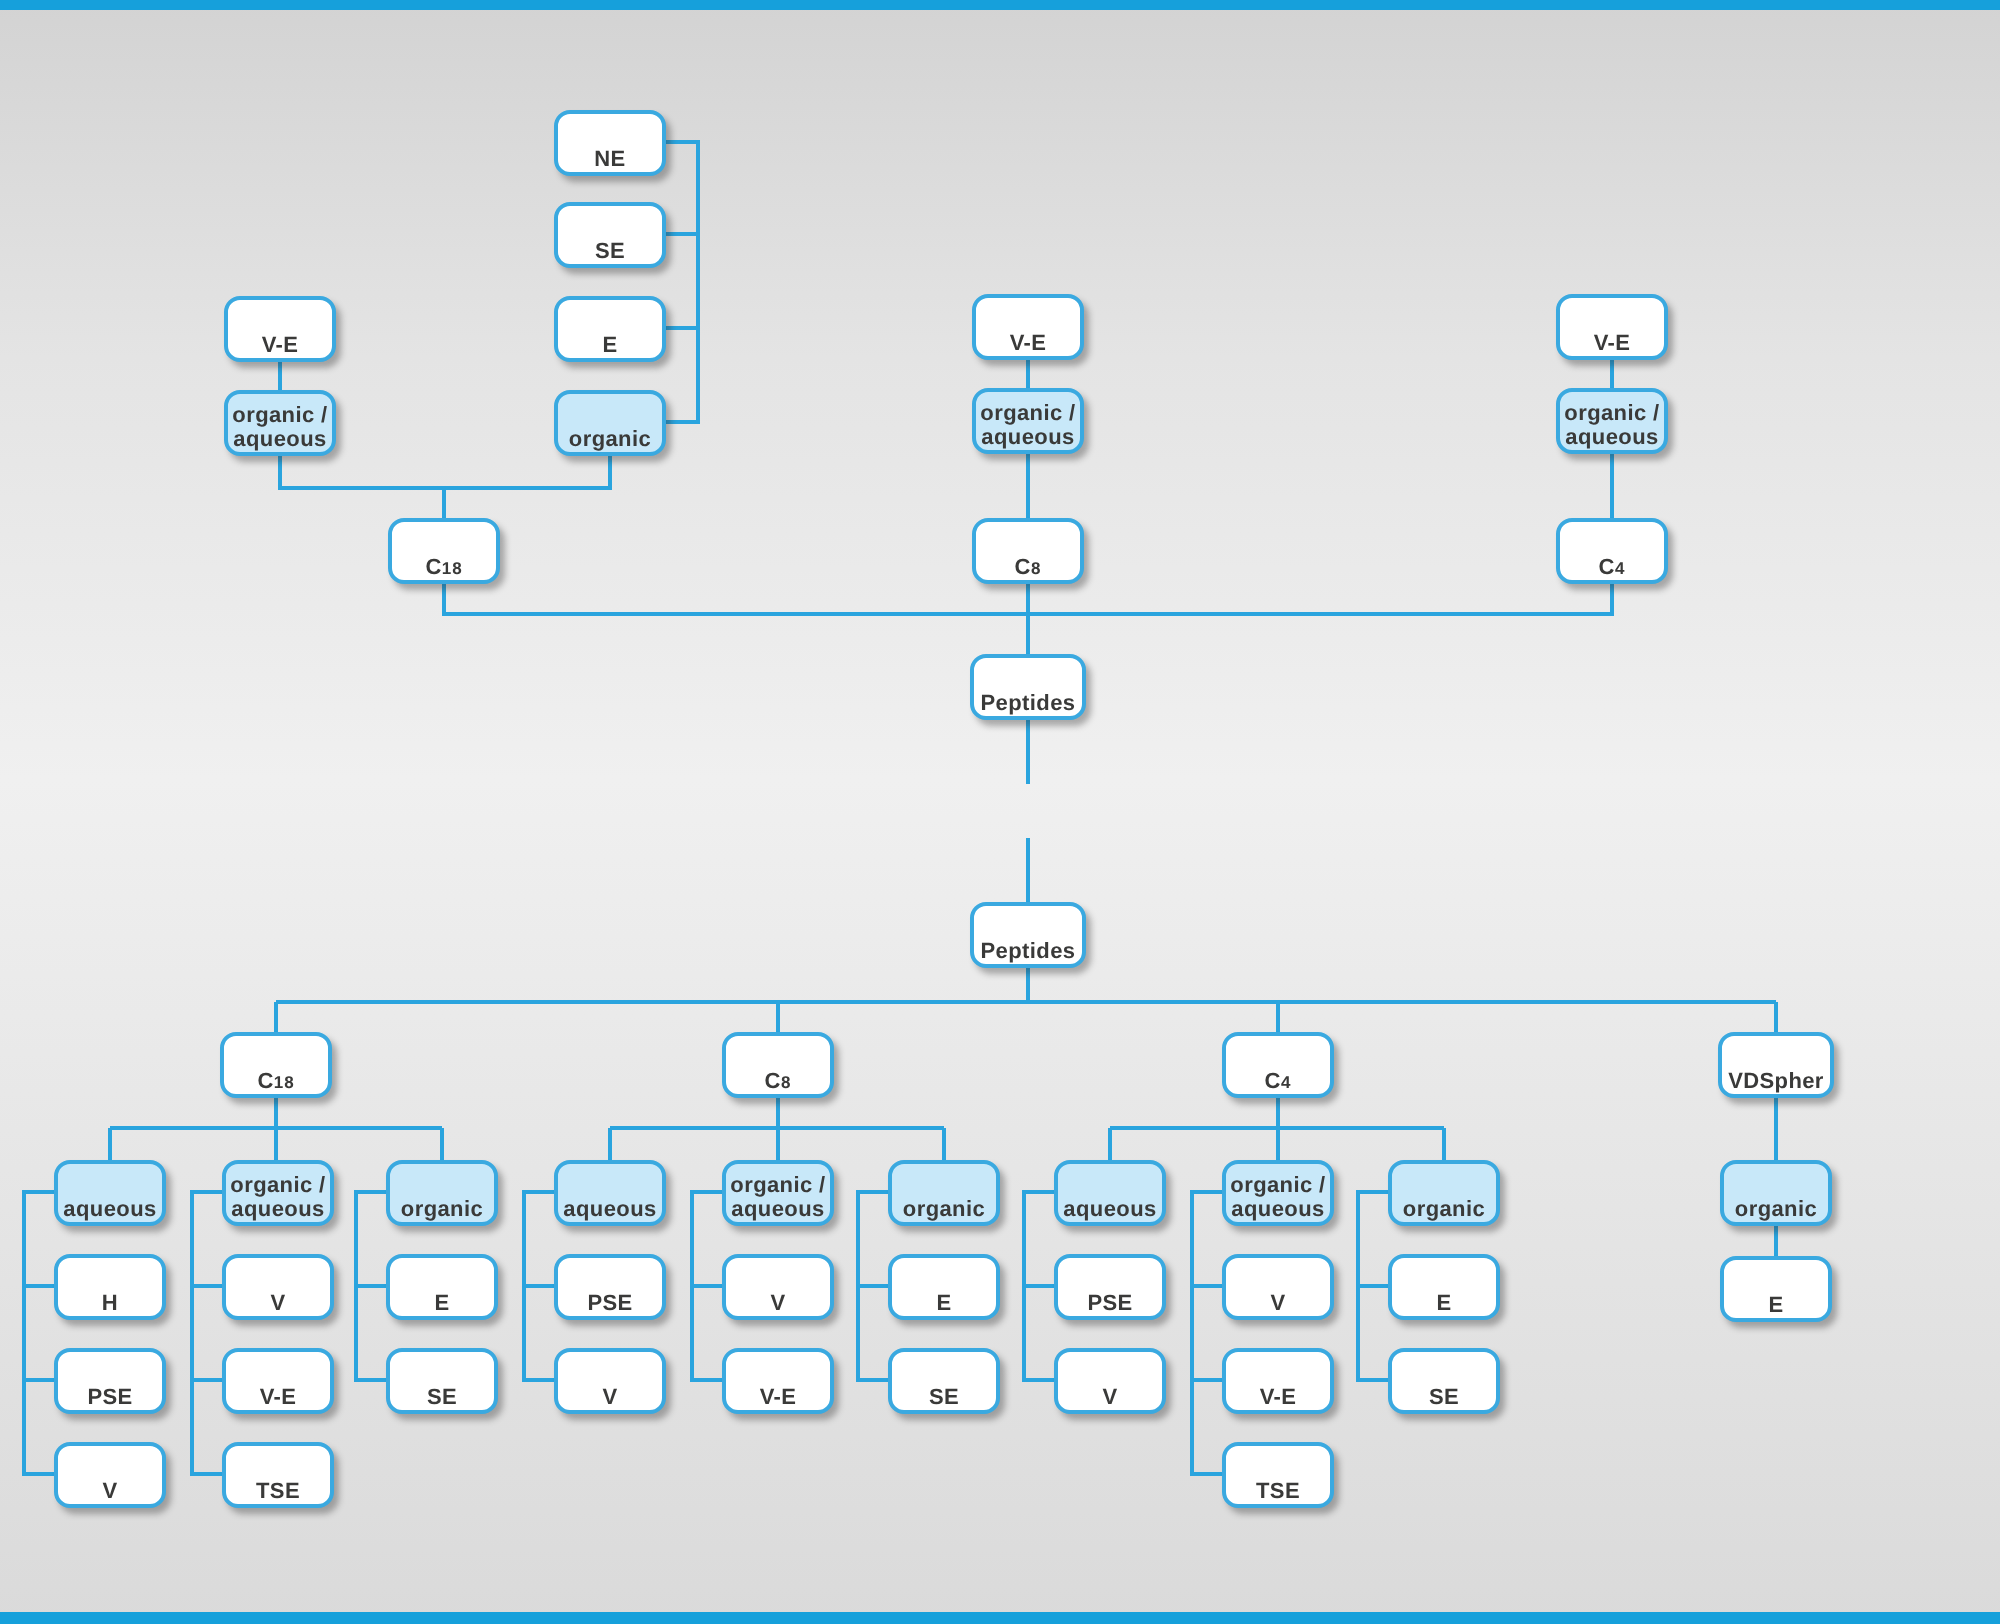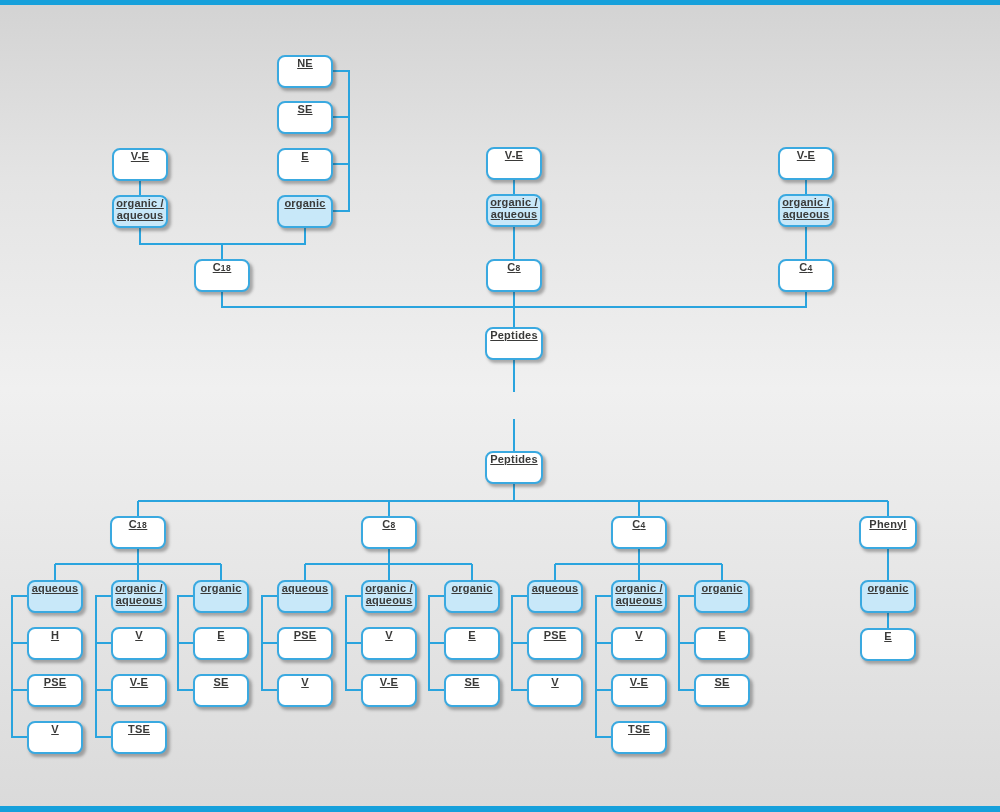--- a/index.html
+++ b/index.html
@@ -8,23 +8,23 @@
     position:relative;width:1000px;height:812px;overflow:hidden;
     background:linear-gradient(180deg,var(--bg-top) 0%,#E4E4E4 22%,var(--bg-mid) 48%,#E6E6E6 72%,var(--bg-bottom) 100%);
   }
   .topbar{position:absolute;left:0;top:0;width:1000px;height:5px;background:var(--accent);z-index:4;}
   .bottombar{position:absolute;left:0;top:806px;width:1000px;height:6px;background:var(--accent);z-index:4;}
   .line{position:absolute;background:var(--line);z-index:1;}
   .node{
     position:absolute;z-index:2;box-sizing:border-box;
     background:var(--boxfill);border:2px solid var(--border);border-radius:8px;
     box-shadow:2.5px 3px 3px rgba(40,40,40,0.35);
-    display:flex;flex-direction:column;align-items:center;justify-content:flex-start;
+    display:flex;flex-direction:column;align-items:center;justify-content:flex-end;
     color:var(--text);font-weight:bold;font-size:11px;line-height:12px;letter-spacing:0.2px;
-    text-align:center;white-space:nowrap;text-decoration:underline;
+    text-align:center;white-space:nowrap;
   }
   .node.blue{background:var(--boxhl);}
   .chem-sub{font-size:8.5px;letter-spacing:0.5px;}
   .banner{
     position:absolute;left:0;top:391px;width:1000px;height:28px;background:var(--accent);z-index:3;
     display:flex;align-items:center;justify-content:center;
     color:#FFFFFF;font-weight:bold;font-size:13.5px;letter-spacing:0.3px;
   }
   .banner sup{font-size:8px;vertical-align:super;line-height:0;}
   .banner .rest{margin-left:5px;}
@@ -165,21 +165,21 @@
       <div class="node" style="left: 110px; top: 515.5px; width: 56px; height: 33px;">
         <div><span>C</span><span class="chem-sub">18</span></div>
       </div>
       <div class="node" style="left: 361px; top: 515.5px; width: 56px; height: 33px;">
         <div><span>C</span><span class="chem-sub">8</span></div>
       </div>
       <div class="node" style="left: 611px; top: 515.5px; width: 56px; height: 33px;">
         <div><span>C</span><span class="chem-sub">4</span></div>
       </div>
       <div class="node" style="left: 859px; top: 515.5px; width: 58px; height: 33px;">
-        <span>Phenyl</span>
+        <span>VDSpher</span>
       </div>
       <div class="node blue" style="left: 27px; top: 579.5px; width: 56px; height: 33px;">
         <span>aqueous</span>
       </div>
       <div class="node blue" style="left: 111px; top: 579.5px; width: 56px; height: 33px;">
         <span>organic /</span>
         <span>aqueous</span>
       </div>
       <div class="node blue" style="left: 193px; top: 579.5px; width: 56px; height: 33px;">
         <span>organic</span>

